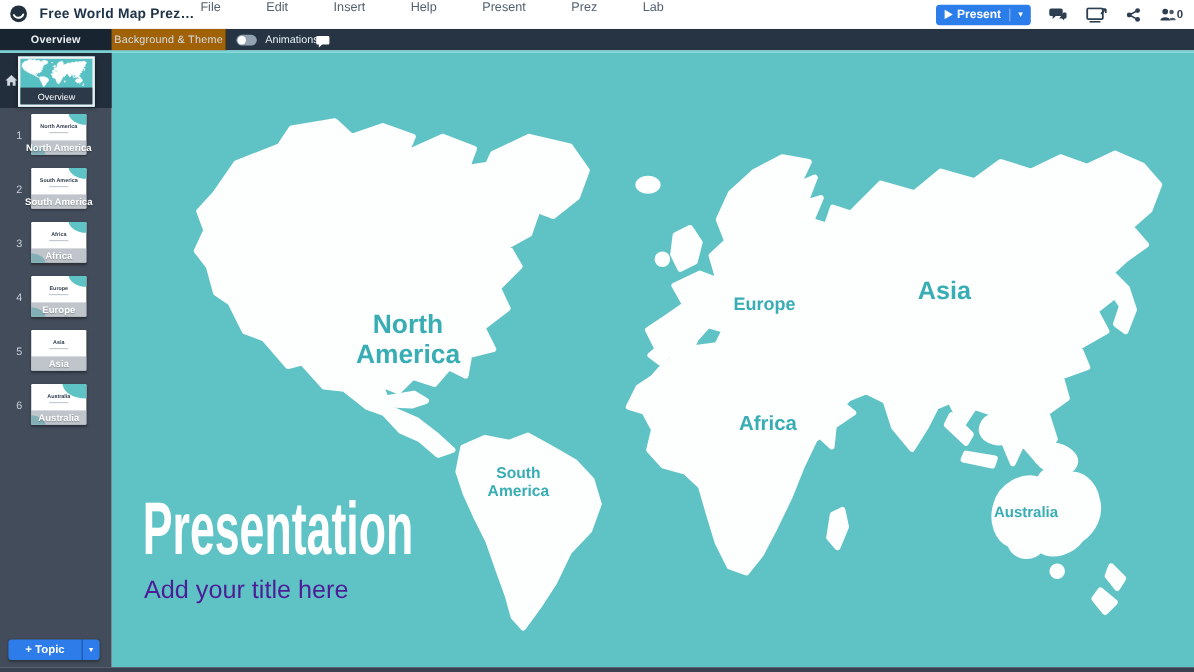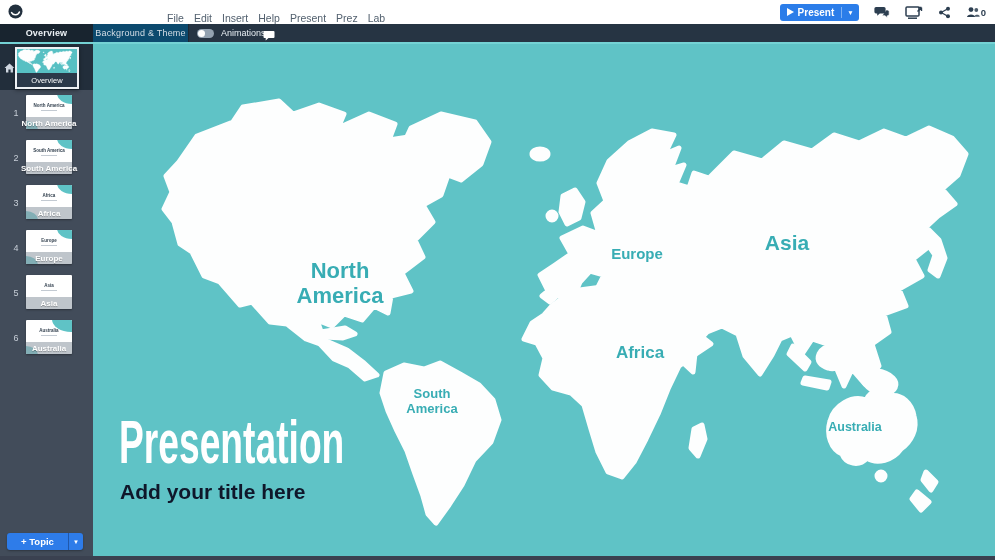--- a/index.html
+++ b/index.html
@@ -4,36 +4,36 @@
 <style>
   html,body{margin:0;padding:0}
   body{width:995px;height:560px;position:relative;overflow:hidden;
        font-family:"Liberation Sans",sans-serif;background:#fff;-webkit-font-smoothing:antialiased}
 
   
   .topbar{position:absolute;left:0;top:0;width:995px;height:24px;background:#fff;z-index:6}
   .logo{position:absolute;left:8px;top:4px;width:15px;height:15px}
   .doc-title{position:absolute;left:33px;top:0;height:24px;line-height:24px;
              font-size:11.5px;font-weight:bold;color:#203449;letter-spacing:.2px}
-  .menubar{position:absolute;left:167px;top:0;height:24px;display:flex;align-items:flex-end;gap:10px}
+  .menubar{position:absolute;left:167px;top:0;height:24px;display:flex;align-items:flex-start;gap:38px}
   .menu-item{font-size:10.5px;color:#53616f;cursor:default}
   .topbar-right{position:absolute;right:9px;top:0;height:24px;display:flex;align-items:center;gap:15px}
   .present-btn{height:17px;background:#2b7de9;border-radius:3px;color:#fff;display:flex;align-items:center;cursor:pointer}
   .present-main{display:flex;align-items:center;gap:4px;padding:0 7px;font-size:10px;font-weight:bold}
   .present-caret{border-left:1px solid rgba(255,255,255,.4);padding:0 5px;font-size:6.5px;height:11px;display:flex;align-items:center}
   .tb-icon{display:flex;align-items:center;cursor:pointer}
   .collab{display:flex;align-items:center;gap:1px}
   .collab-count{font-size:9.5px;font-weight:bold;color:#2c3e50}
 
   
   .tabbar{position:absolute;left:0;top:24px;width:995px;height:18px;background:#263443;z-index:5}
   .tab{position:absolute;top:0;height:18px;display:flex;align-items:center;justify-content:center;
        font-size:9px;letter-spacing:.2px;cursor:pointer}
   .tab-overview{left:0;width:93px;background:#18242f;color:#edf2f6;font-weight:bold}
-  .tab-theme{left:93px;width:95px;background:#0c4a6e;color:#d5dee6;border-right:1px solid #1d2935}
+  .tab-theme{left:93px;width:95px;background:#a16207;color:#d5dee6;border-right:1px solid #1d2935}
   .animations{position:absolute;left:197px;top:0;height:18px;display:flex;align-items:center;gap:7px}
   .toggle{width:17px;height:9px;border-radius:5px;background:#93a2b1;position:relative;cursor:pointer}
   .toggle-knob{position:absolute;left:1px;top:1px;width:7px;height:7px;border-radius:50%;background:#fff}
   .animations-label{font-size:9px;color:#e8eef3}
   .tab-comment{position:absolute;left:263px;top:3px;cursor:pointer}
   .teal-line{position:absolute;left:0;top:42px;width:995px;height:2px;background:#74d2d4;z-index:5}
 
   
   .sidebar{position:absolute;left:0;top:44px;width:93px;height:512px;background:#424c5a;z-index:4}
   .overview-section{position:absolute;left:0;top:0;width:93px;height:46px;background:#222e3b}
@@ -76,21 +76,21 @@
              transform:translate(-50%,-50%);line-height:1.15;white-space:nowrap;z-index:2}
   .map-label span{display:block}
   .lbl-na{left:247px;top:239px;font-size:22px}
   .lbl-eu{left:544px;top:210px;font-size:15px}
   .lbl-as{left:694px;top:199px;font-size:21px}
   .lbl-af{left:547px;top:309px;font-size:17px}
   .lbl-sa{left:339px;top:358px;font-size:13px}
   .lbl-au{left:762px;top:383px;font-size:12.5px}
   .big-title{position:absolute;left:26px;top:367px;color:#fff;font-size:62px;font-weight:bold;line-height:1;
              transform:scaleX(.6);transform-origin:0 0;letter-spacing:0;z-index:3}
-  .subtitle{position:absolute;left:27px;top:436px;color:#0f172a;font-size:21px;font-weight:bold;z-index:3}
+  .subtitle{position:absolute;left:27px;top:436px;color:#4c1d95;font-size:21px;font-weight:normal;z-index:3}
 
   .bottom-strip{position:absolute;left:0;top:556px;width:995px;height:4px;background:#3a4150;z-index:6}
   .defs-hidden{position:absolute;width:0;height:0;overflow:hidden}
 </style>
 </head>
 <body>
 
 <svg class="defs-hidden" aria-hidden="true">
   <defs>
     <g id="wm">
@@ -116,20 +116,21 @@
       <path class="landmass" d="M824,448 L836,458 L828,466 L819,455 Z"></path>
     </g>
   </defs>
 </svg>
 
 <div class="topbar">
   <svg class="logo" width="15" height="15">
     <circle cx="7.5" cy="7.5" r="7" fill="#22303e"></circle>
     <path d="M3.6,8.6 a4.3,4.3 0 0 0 7.8,-0.6" stroke="#fff" stroke-width="1.6" fill="none" stroke-linecap="round"></path>
   </svg>
+  <div class="doc-title">Free World Map Prez…</div>
   <div class="menubar">
     <span class="menu-item">File</span>
     <span class="menu-item">Edit</span>
     <span class="menu-item">Insert</span>
     <span class="menu-item">Help</span>
     <span class="menu-item">Present</span>
     <span class="menu-item">Prez</span>
     <span class="menu-item">Lab</span>
   </div>
   <div class="topbar-right">

